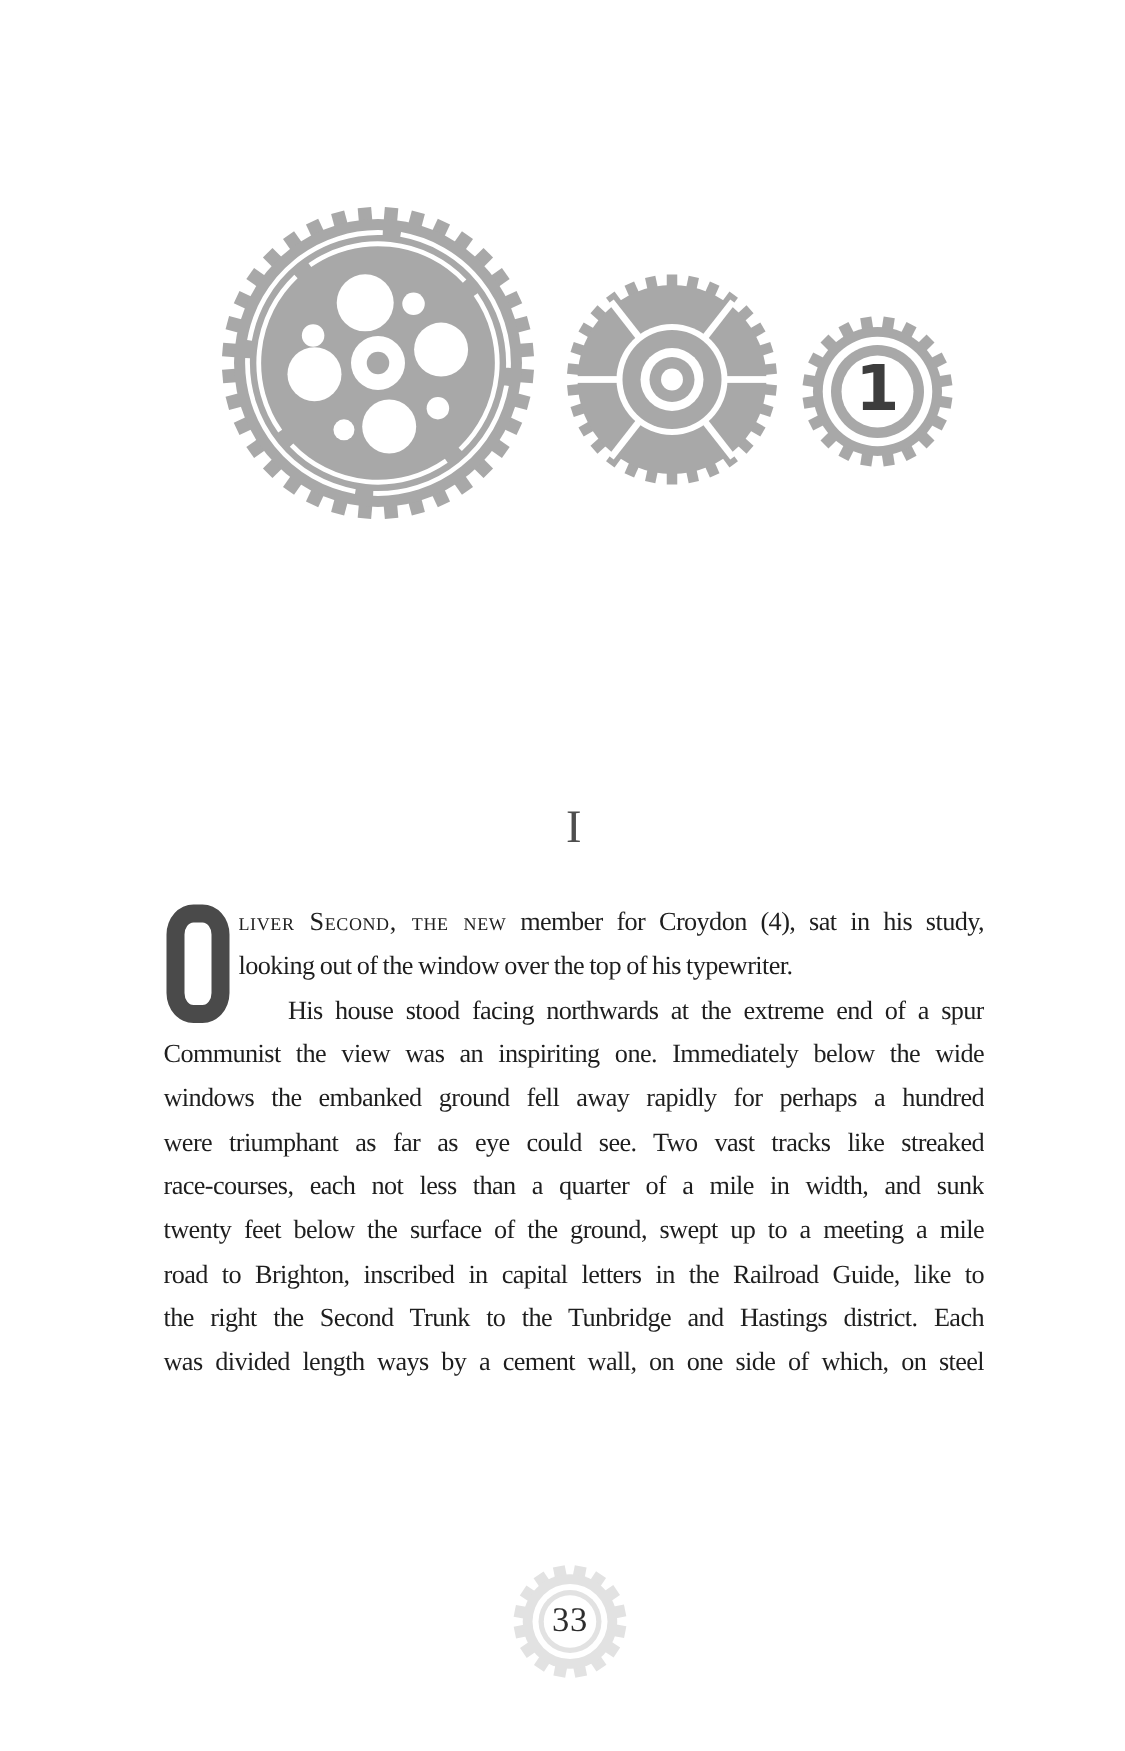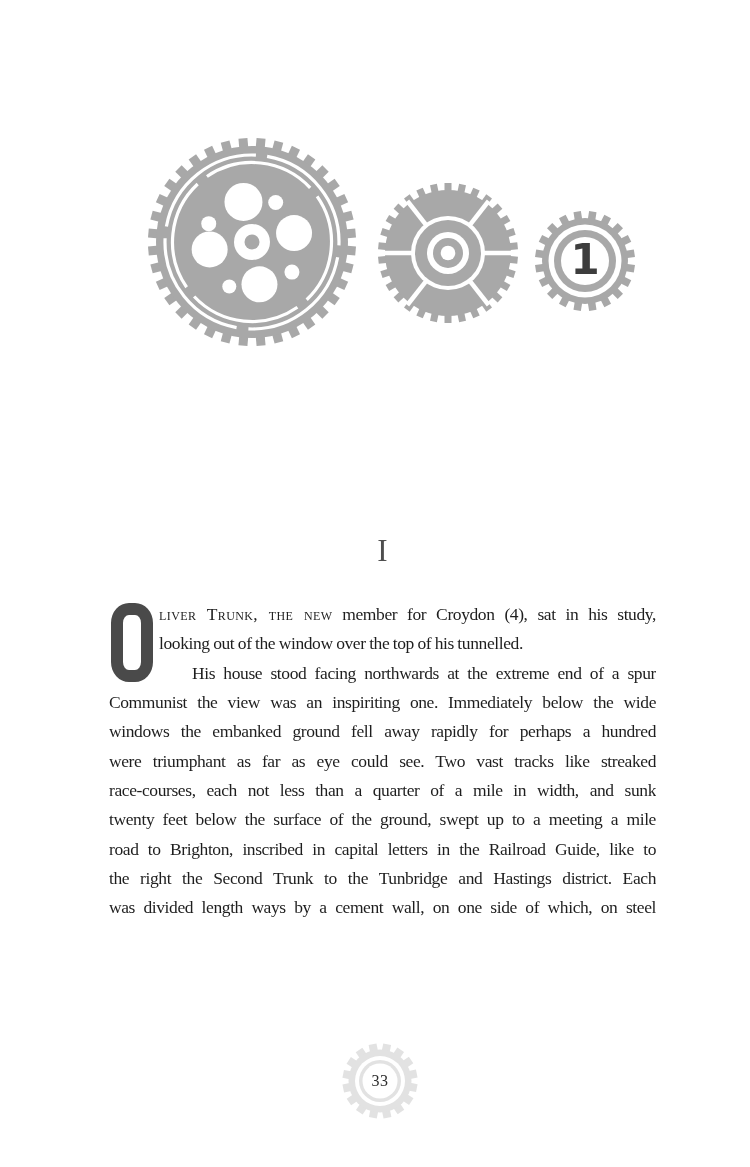--- a/index.html
+++ b/index.html
@@ -36,21 +36,21 @@
     box-sizing:border-box;
     border:12px solid #4a4a4a;
     border-radius:18px / 20px;
   }
   .sr { position:absolute; width:1px; height:1px; overflow:hidden; clip:rect(0 0 0 0); }
   .sc { font-variant:small-caps; letter-spacing:0.4px; }
   .gear-bottom { position:absolute; left:0; top:1030px; }
   .page-num-overlay {
     position:absolute; left:380px; top:1081px;
     transform:translate(-50%,-52%);
-    font-size:16px; letter-spacing:0.5px;
+    font-size:23px; letter-spacing:0.5px;
   }
 </style>
 </head>
 <body>
 
 <div class="page">
 
   <svg class="gears-top" id="gears-top" width="750" height="370" viewBox="0 0 750 370">
       <g>
         <rect x="247.5" y="138" width="9" height="11" fill="#a8a8a8" transform="rotate(5 252 242)"></rect>
@@ -176,22 +176,22 @@
     </svg>
 
   <div class="gear-num-overlay" style="color: rgb(61, 61, 61);">1</div>
 
   <div class="chapter-heading" style="color: rgb(78, 78, 78);">I</div>
 
   <div class="body-text" style="color: rgb(30, 30, 30);">
     <div class="dropcap" style="border-color: rgb(74, 74, 74);">
       <span class="sr">O</span>
     </div>
-    <div class="line"><span class="sc">liver Trunk, the new</span><span> member for Croydon (4), sat in his study,</span></div>
-    <div class="line pe">looking out of the window over the top of his tunnelled.</div>
+    <div class="line"><span class="sc">liver Second, the new</span><span> member for Croydon (4), sat in his study,</span></div>
+    <div class="line pe">looking out of the window over the top of his typewriter.</div>
     <div class="line ind">His house stood facing northwards at the extreme end of a spur</div>
     <div class="line">Communist the view was an inspiriting one. Immediately below the wide</div>
     <div class="line">windows the embanked ground fell away rapidly for perhaps a hundred</div>
     <div class="line">were triumphant as far as eye could see. Two vast tracks like streaked</div>
     <div class="line">race-courses, each not less than a quarter of a mile in width, and sunk</div>
     <div class="line">twenty feet below the surface of the ground, swept up to a meeting a mile</div>
     <div class="line">road to Brighton, inscribed in capital letters in the Railroad Guide, like to</div>
     <div class="line">the right the Second Trunk to the Tunbridge and Hastings district. Each</div>
     <div class="line">was divided length ways by a cement wall, on one side of which, on steel</div>
   </div>

